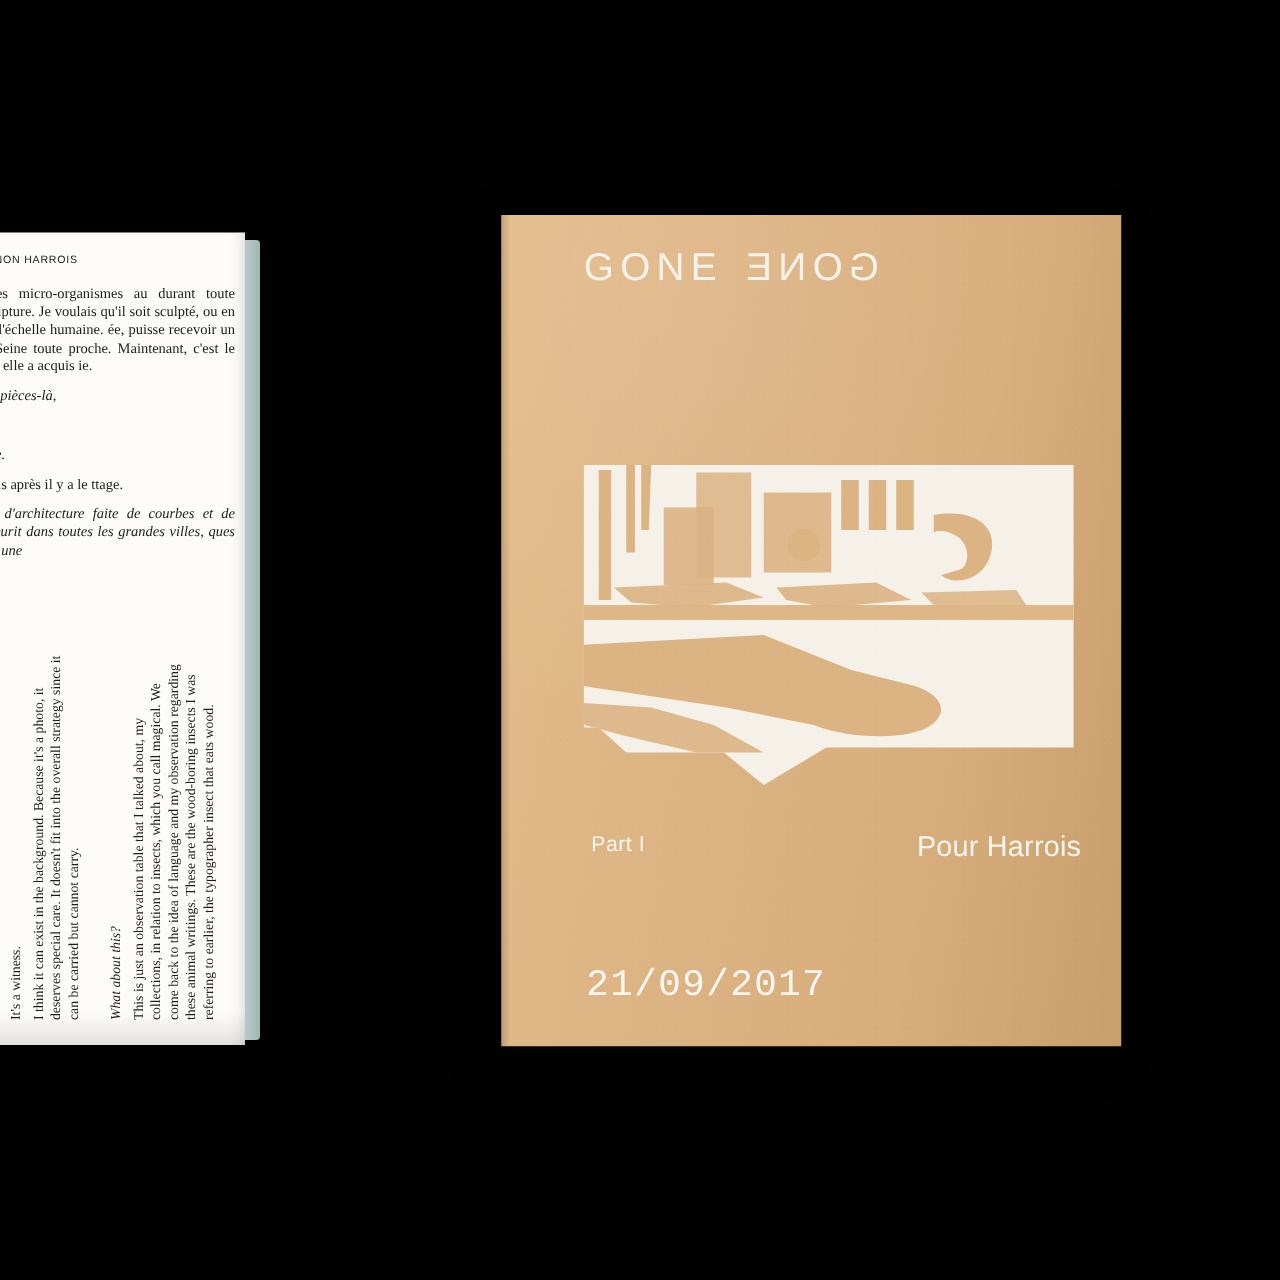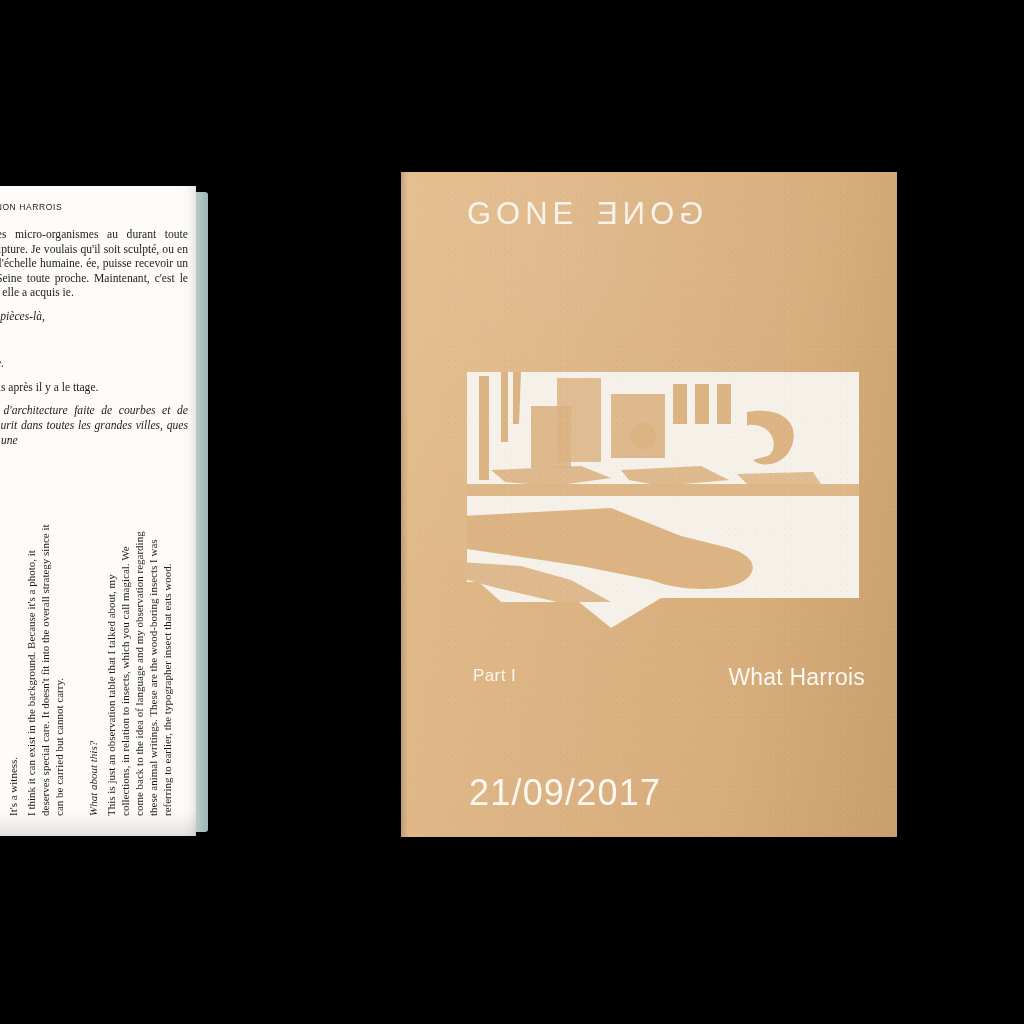--- a/index.html
+++ b/index.html
@@ -184,23 +184,24 @@
     text-align: right;
     font-size: 23px;
     line-height: 30px;
     color: #fbf7f1;
     letter-spacing: 0.2px;
   }
   .cover-date {
     position: absolute;
     left: 68px;
     top: 600px;
-    font-size: 36px;
+    font-size: 30px;
     letter-spacing: 1.2px;
     color: #fbf7f1;
+    font-family: Liberation Mono, monospace;
   }
 </style>
 </head>
 <body>
 
 <div class="scene">
 
   <div class="open-book">
     <div class="book-block-edge"></div>
     <div class="book-page">
@@ -265,20 +266,20 @@
 
           <path d="M0,150 L150,142 L220,170 L268,182 C290,188 300,202 284,214 C268,226 220,226 190,214 L120,200 L40,188 L0,182 Z" fill="#dcb383"></path>
           <path d="M0,196 L60,200 L110,214 L150,236 L96,236 L36,222 L0,212 Z" fill="#dcb383" opacity="0.9"></path>
         </g>
       </svg>
     </div>
 
     <div class="credits">
       <div class="part-label">Part I</div>
       <div class="names">
-        <div>What Harrois</div>
+        <div>Pour Harrois</div>
       </div>
     </div>
 
     <div class="cover-date">21/09/2017</div>
   </div>
 
 </div>
 
 </body></html>

